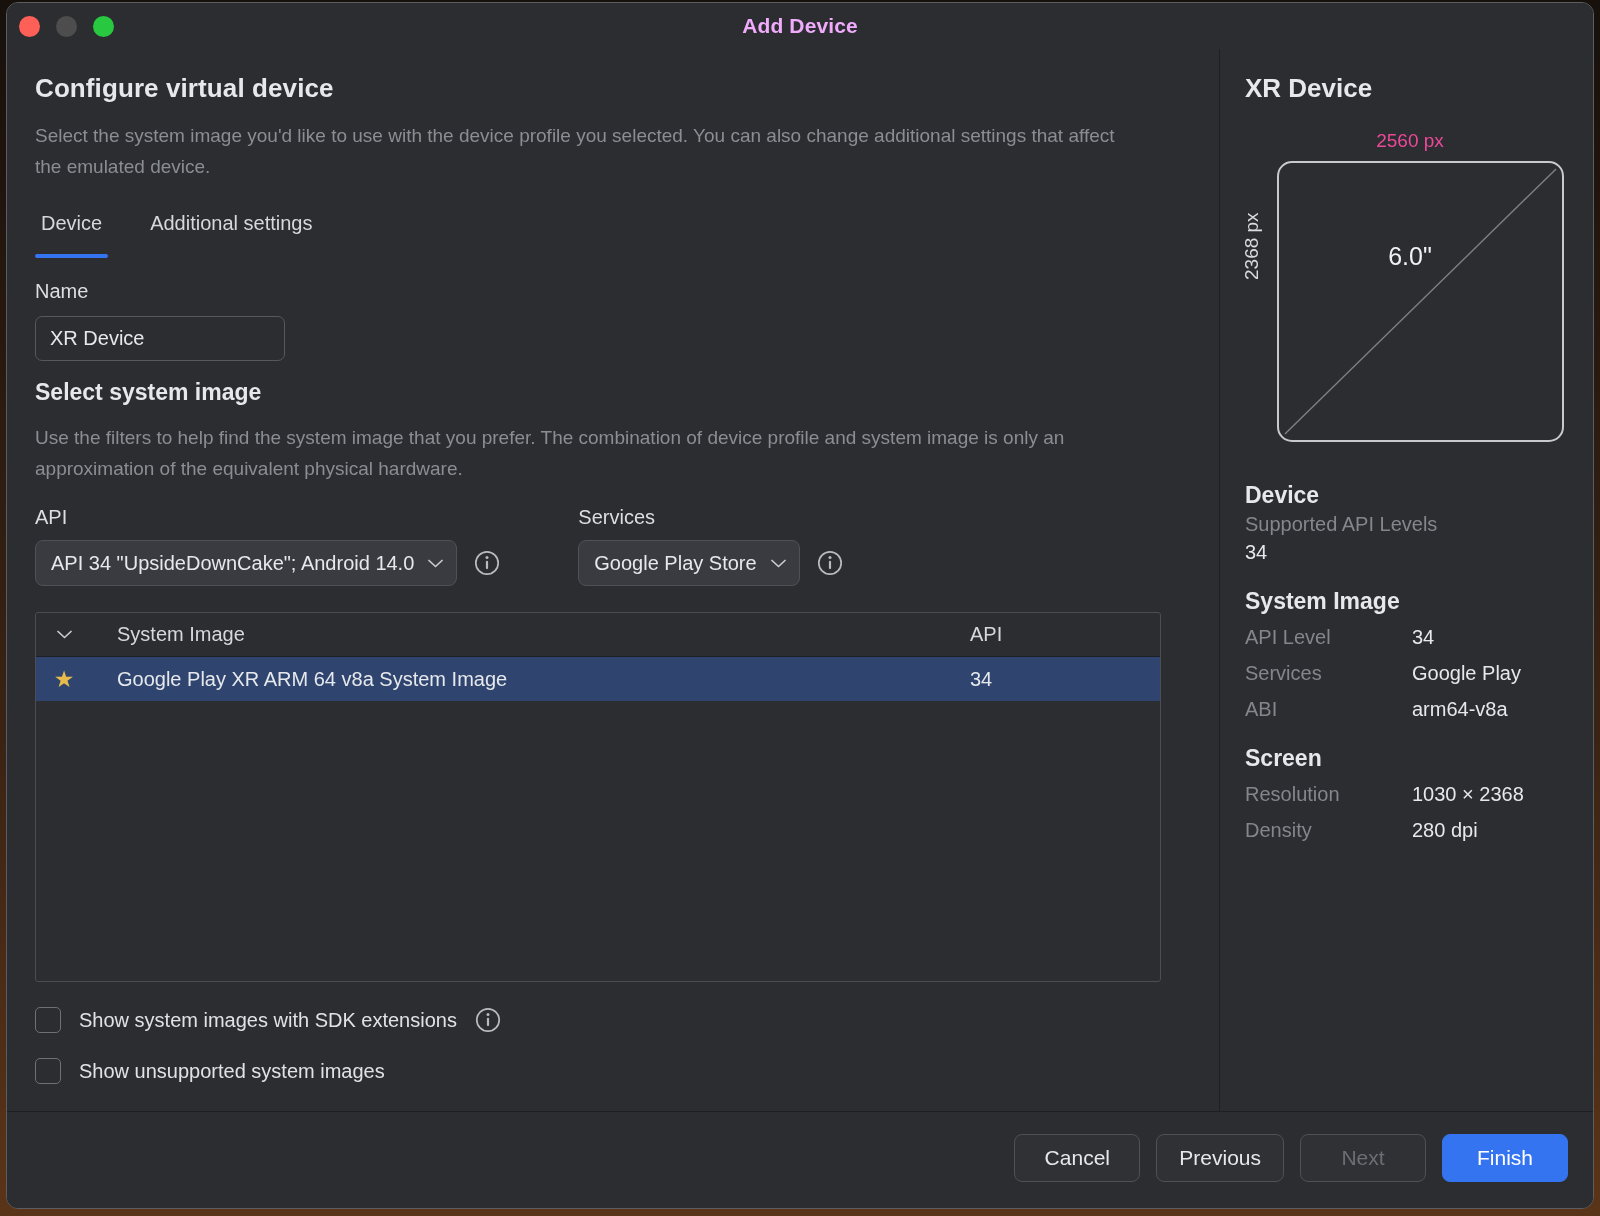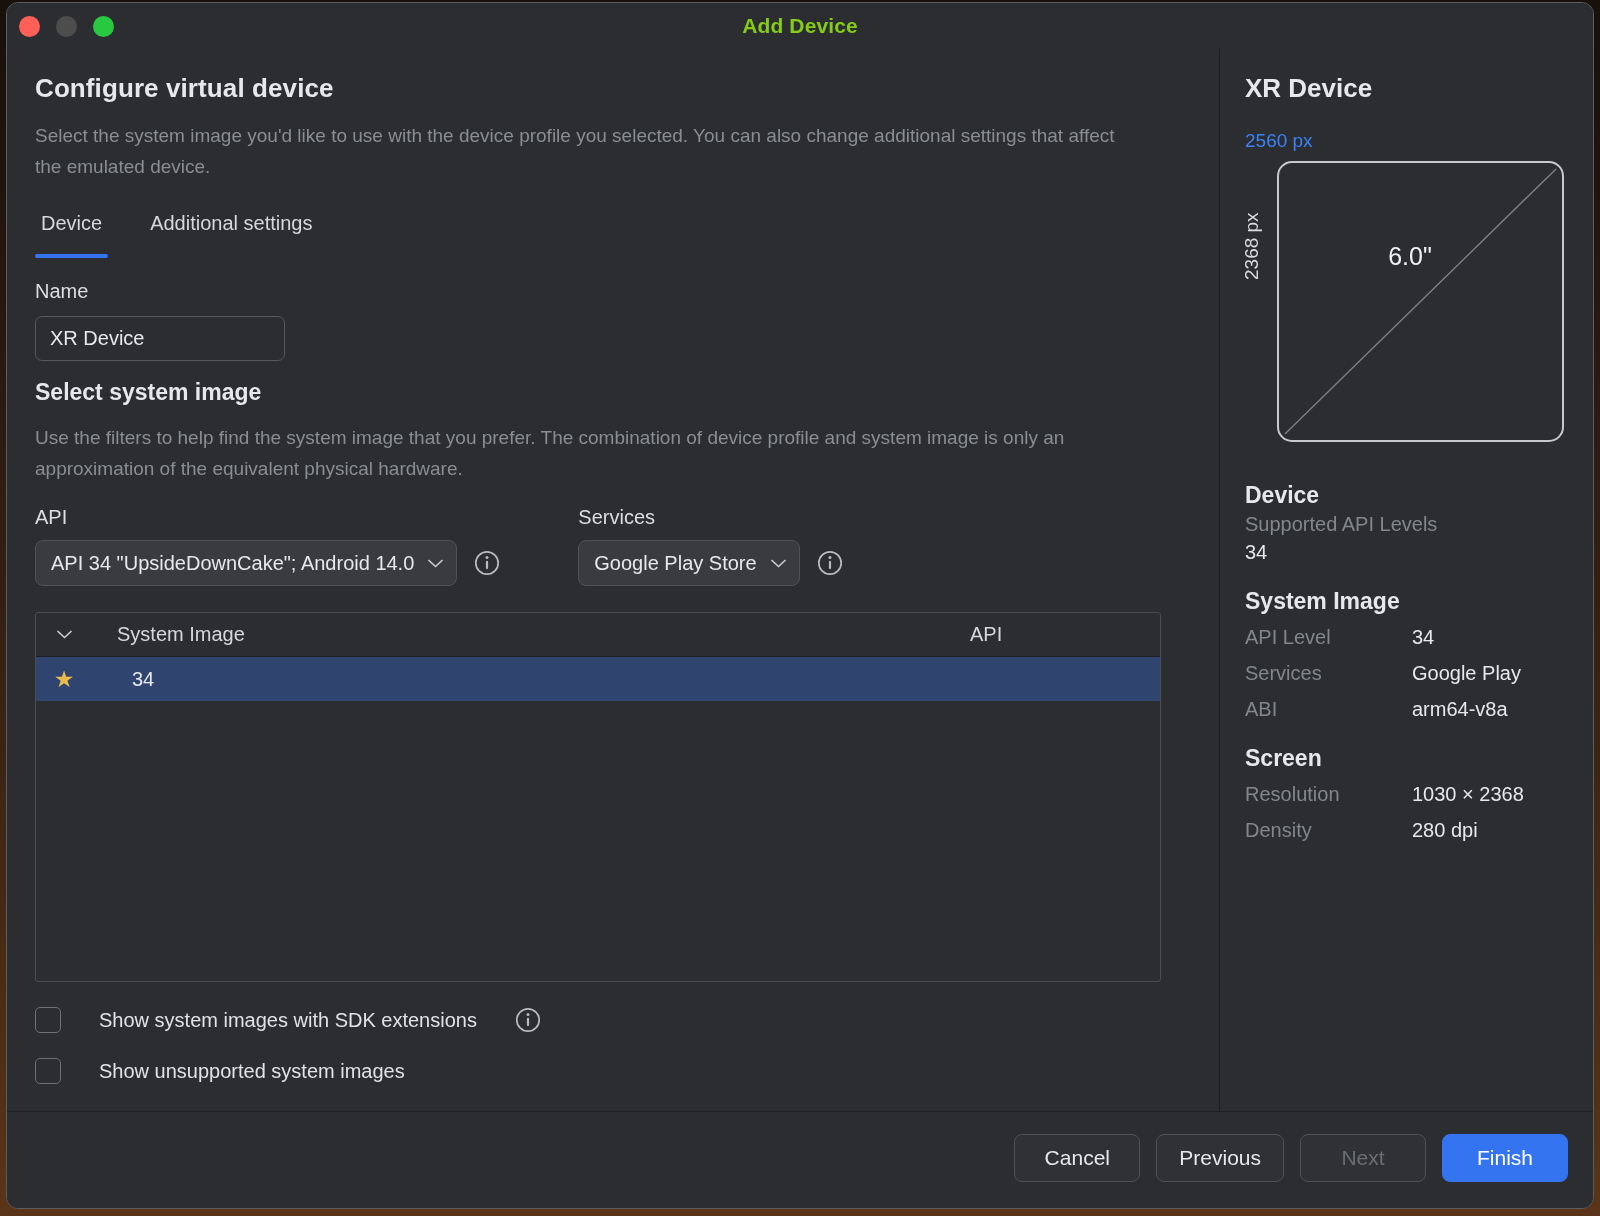--- a/index.html
+++ b/index.html
@@ -55,21 +55,21 @@
   .light.min   { background: #4d4d4d; }
   .light.max   { background: #28c840; }
 
   #window-title {
     position: absolute;
     left: 0; right: 0;
     top: 11px;
     text-align: center;
     font-size: 21px;
     font-weight: bold;
-    color: #84cc16;
+    color: #f0abfc;
     letter-spacing: 0.1px;
   }
 
   
   #body-area {
     position: absolute;
     left: 0;
     top: 46px;
     width: 100%;
     height: 1062px;
@@ -219,21 +219,21 @@
     font-size: 20px;
     color: #e6e8eb;
   }
   .row.selected { background: #2f4570; }
   .star { color: #e8bb4b; font-size: 23px; line-height: 1; }
 
   
   .checkbox-row {
     display: flex;
     align-items: center;
-    gap: 38px;
+    gap: 18px;
     margin-top: 25px;
   }
   .cbox {
     width: 26px; height: 26px;
     border: 1px solid #6d7075;
     border-radius: 5px;
     background: #2b2d30;
     flex: none;
   }
   .cbox-label {
@@ -264,23 +264,23 @@
 
   #device-preview {
     margin-top: 26px;
     position: relative;
     width: 330px;
     height: 330px;
   }
   #px-top {
     position: absolute;
     top: 0; left: 0; right: 0;
-    text-align: left;
+    text-align: center;
     font-size: 19px;
-    color: #3b82f6;
+    color: #ec4899;
   }
   #px-left {
     position: absolute;
     left: -4px;
     top: 150px;
     transform: rotate(-90deg);
     transform-origin: left top;
     font-size: 19px;
     color: #d9dbde;
     white-space: nowrap;
@@ -446,20 +446,21 @@
             </svg>
           </div>
           <div class="col-name">System Image</div>
           <div class="col-api">API</div>
         </div>
 
         <div class="row selected">
           <div class="col-expander">
             <span class="star">★</span>
           </div>
+          <div class="col-name">Google Play XR ARM 64 v8a System Image</div>
           <div class="col-api">34</div>
         </div>
       </div>
 
       <div class="checkbox-row">
         <div class="cbox"></div>
         <div class="cbox-label">Show system images with SDK extensions</div>
         <svg class="info-icon" viewBox="0 0 26 26">
           <circle cx="13" cy="13" r="11.2" fill="none" stroke="#b9bbbe" stroke-width="1.7"></circle>
           <circle cx="13" cy="7.6" r="1.5" fill="#b9bbbe"></circle>

